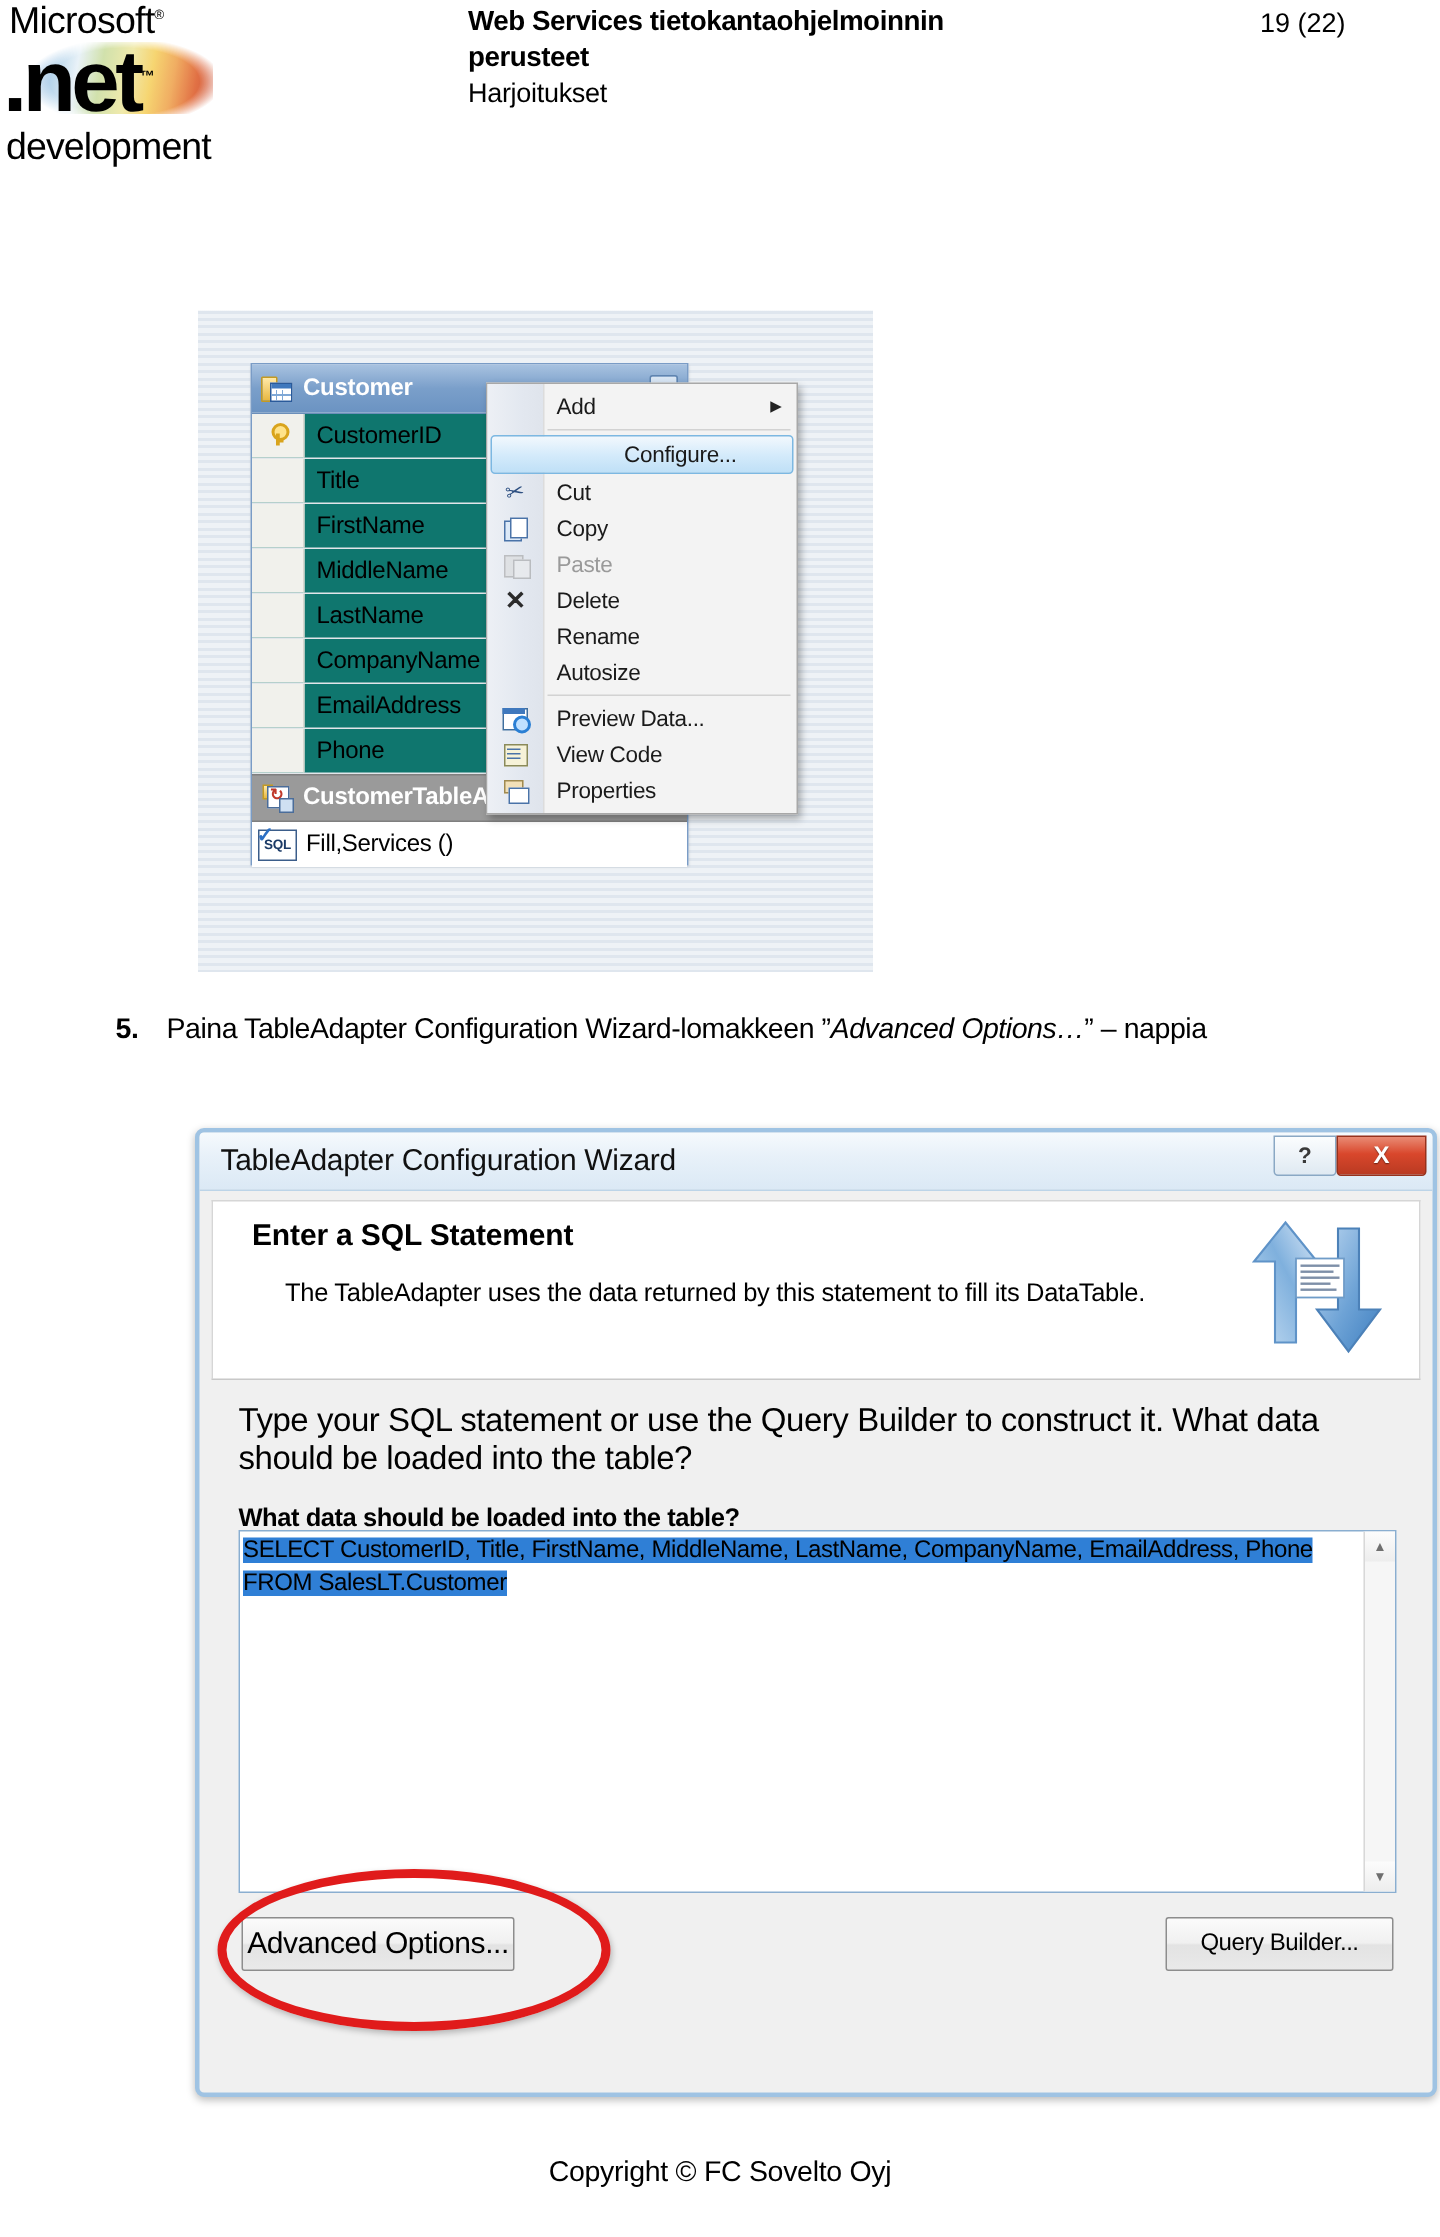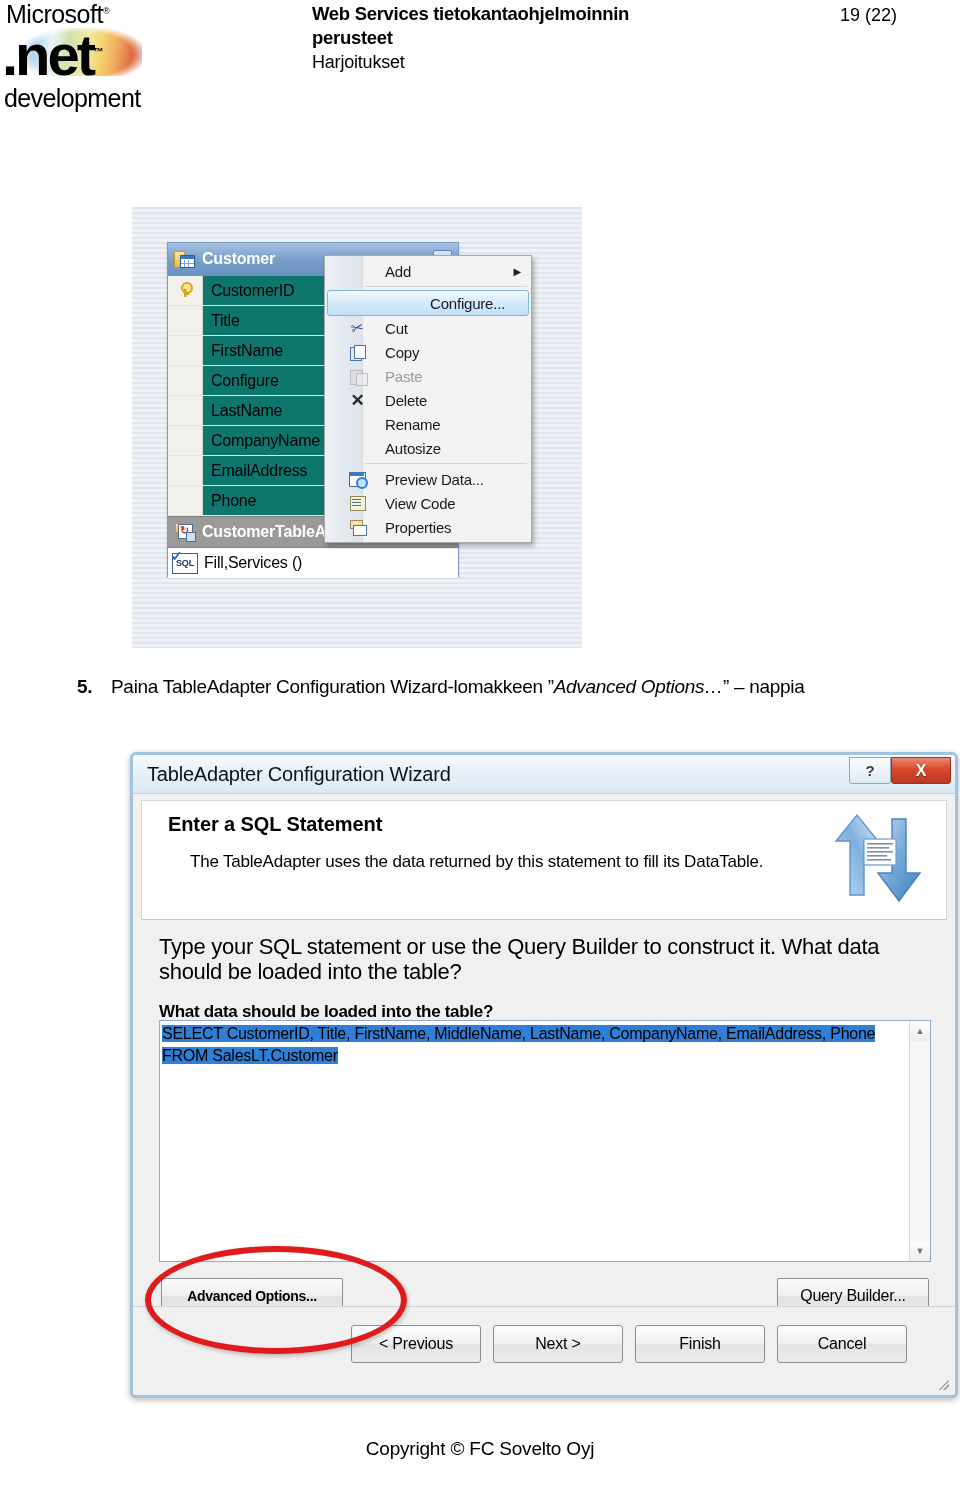--- a/index.html
+++ b/index.html
@@ -303,21 +303,21 @@
     border-right: 1px solid #dcdcdc;
   }
   .menu-item {
     position: relative;
     height: 24px;
     display: flex;
     align-items: center;
     font-size: 15px;
     letter-spacing: -0.2px;
     color: #1a1a1a;
-    padding-left: 14px;
+    padding-left: 0;
     z-index: 2;
   }
   .menu-item.disabled { color: #9a9a9a; }
   .menu-item .mi-icon {
     width: 37px;
     flex: 0 0 37px;
     height: 22px;
     position: relative;
     z-index: 3;
     display: flex; align-items: center; justify-content: center;
@@ -536,24 +536,23 @@
   .sb-arrow.up { top: 0; }
   .sb-arrow.down { bottom: 0; }
 
   #advanced-options-button {
     position: absolute;
     left: 20px; top: 358px;
     width: 180px; height: 34px;
     background: linear-gradient(180deg,#fbfbfb 0%, #f0f0f0 48%, #e3e3e3 52%, #e9e9e9 100%);
     border: 1px solid #8d8d8d;
     border-radius: 2px;
-    font-size: 14px;
+    font-size: 20px;
     display: flex; align-items: center; justify-content: center;
     letter-spacing: -0.3px;
-    font-weight: bold;
   }
   #query-builder-button {
     position: absolute;
     right: 18px; top: 358px;
     width: 150px; height: 34px;
     background: linear-gradient(180deg,#fbfbfb 0%, #f0f0f0 48%, #e3e3e3 52%, #e9e9e9 100%);
     border: 1px solid #8d8d8d;
     border-radius: 2px;
     font-size: 16px;
     display: flex; align-items: center; justify-content: center;
@@ -667,21 +666,21 @@
     <div class="col-row">
       <span class="col-gutter"></span>
       <span class="col-name">Title</span>
     </div>
     <div class="col-row">
       <span class="col-gutter"></span>
       <span class="col-name">FirstName</span>
     </div>
     <div class="col-row">
       <span class="col-gutter"></span>
-      <span class="col-name">Configure</span>
+      <span class="col-name">MiddleName</span>
     </div>
     <div class="col-row">
       <span class="col-gutter"></span>
       <span class="col-name">LastName</span>
     </div>
     <div class="col-row">
       <span class="col-gutter"></span>
       <span class="col-name">CompanyName</span>
     </div>
     <div class="col-row">
@@ -858,28 +857,19 @@
           <div class="sb-arrow up">▲</div>
           <div class="sb-arrow down">▼</div>
         </div>
       </div>
 
       <div id="advanced-options-button">Advanced Options...</div>
       <div id="query-builder-button">Query Builder...</div>
       <div id="annotation-ellipse"></div>
     </div>
 
-    <div id="wizard-footer">
-      <div id="footer-buttons">
-        <div class="wizard-btn">&lt; Previous</div>
-        <div class="wizard-btn">Next &gt;</div>
-        <div class="wizard-btn">Finish</div>
-        <div class="wizard-btn">Cancel</div>
-      </div>
-      <div id="resize-grip"></div>
-    </div>
 
   </div>
 </div>
 
 <div id="page-footer">
   <span>Copyright © FC Sovelto Oyj</span>
 </div>
 
 </body></html>

